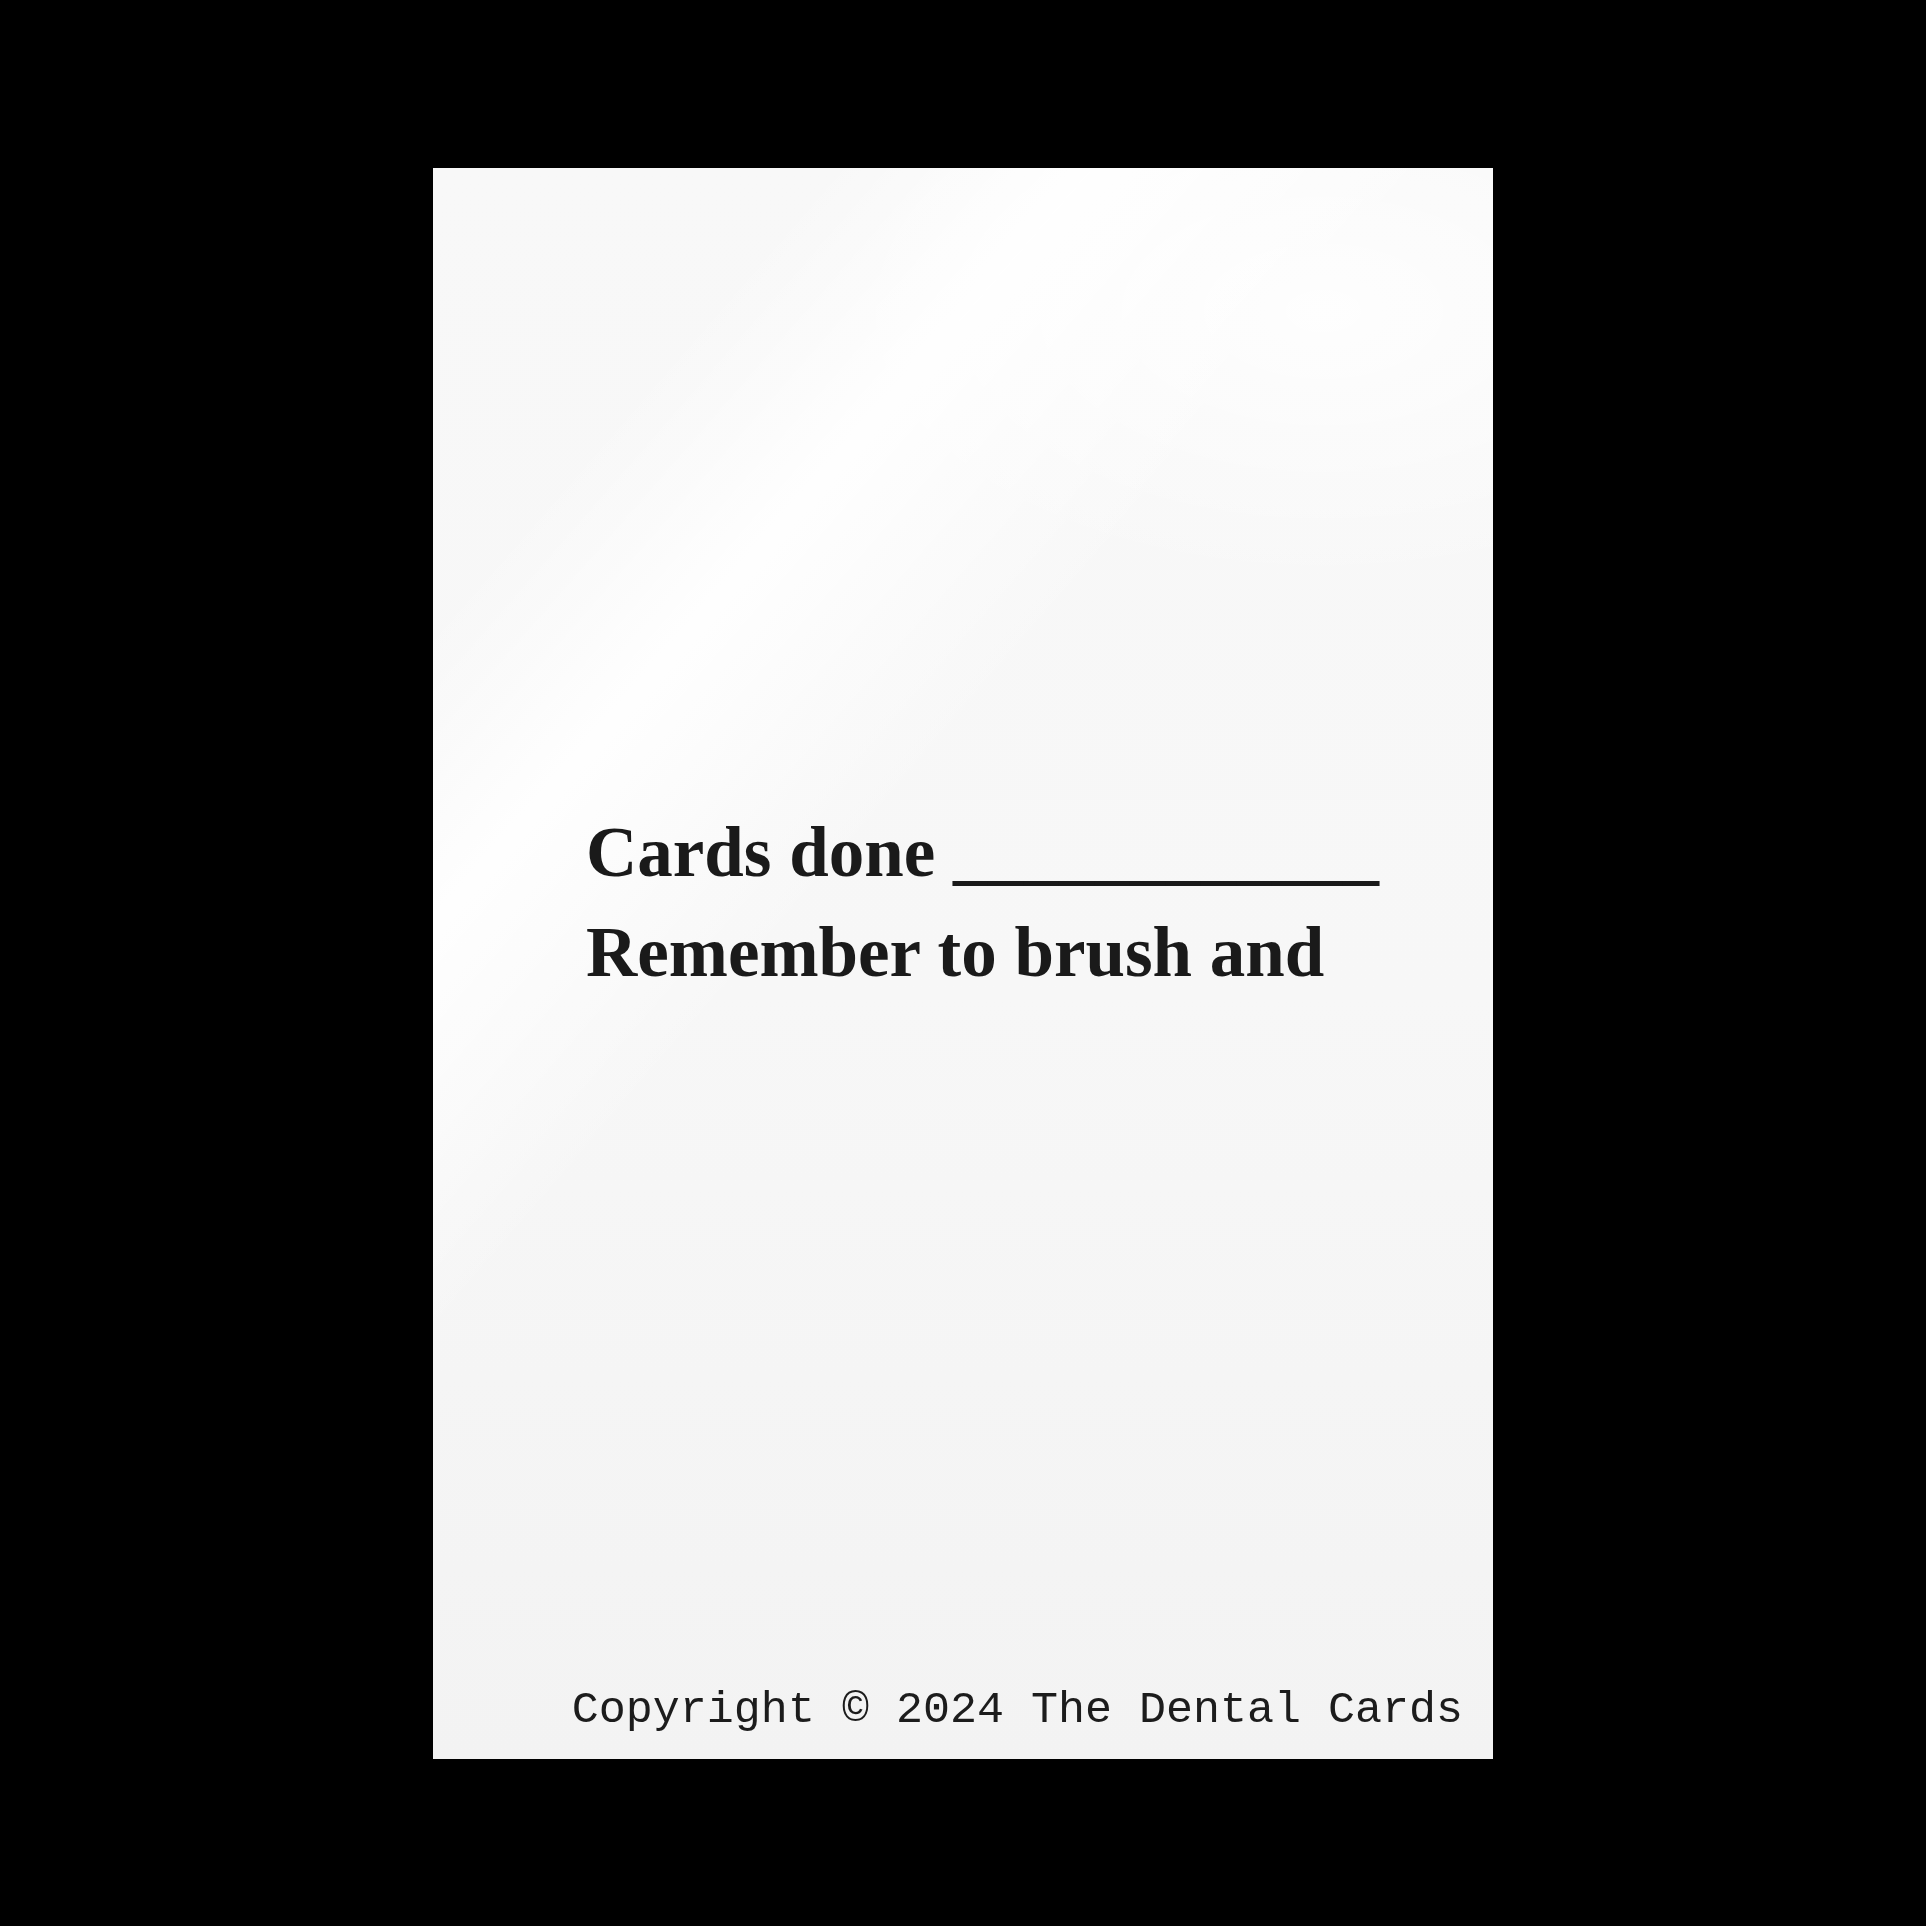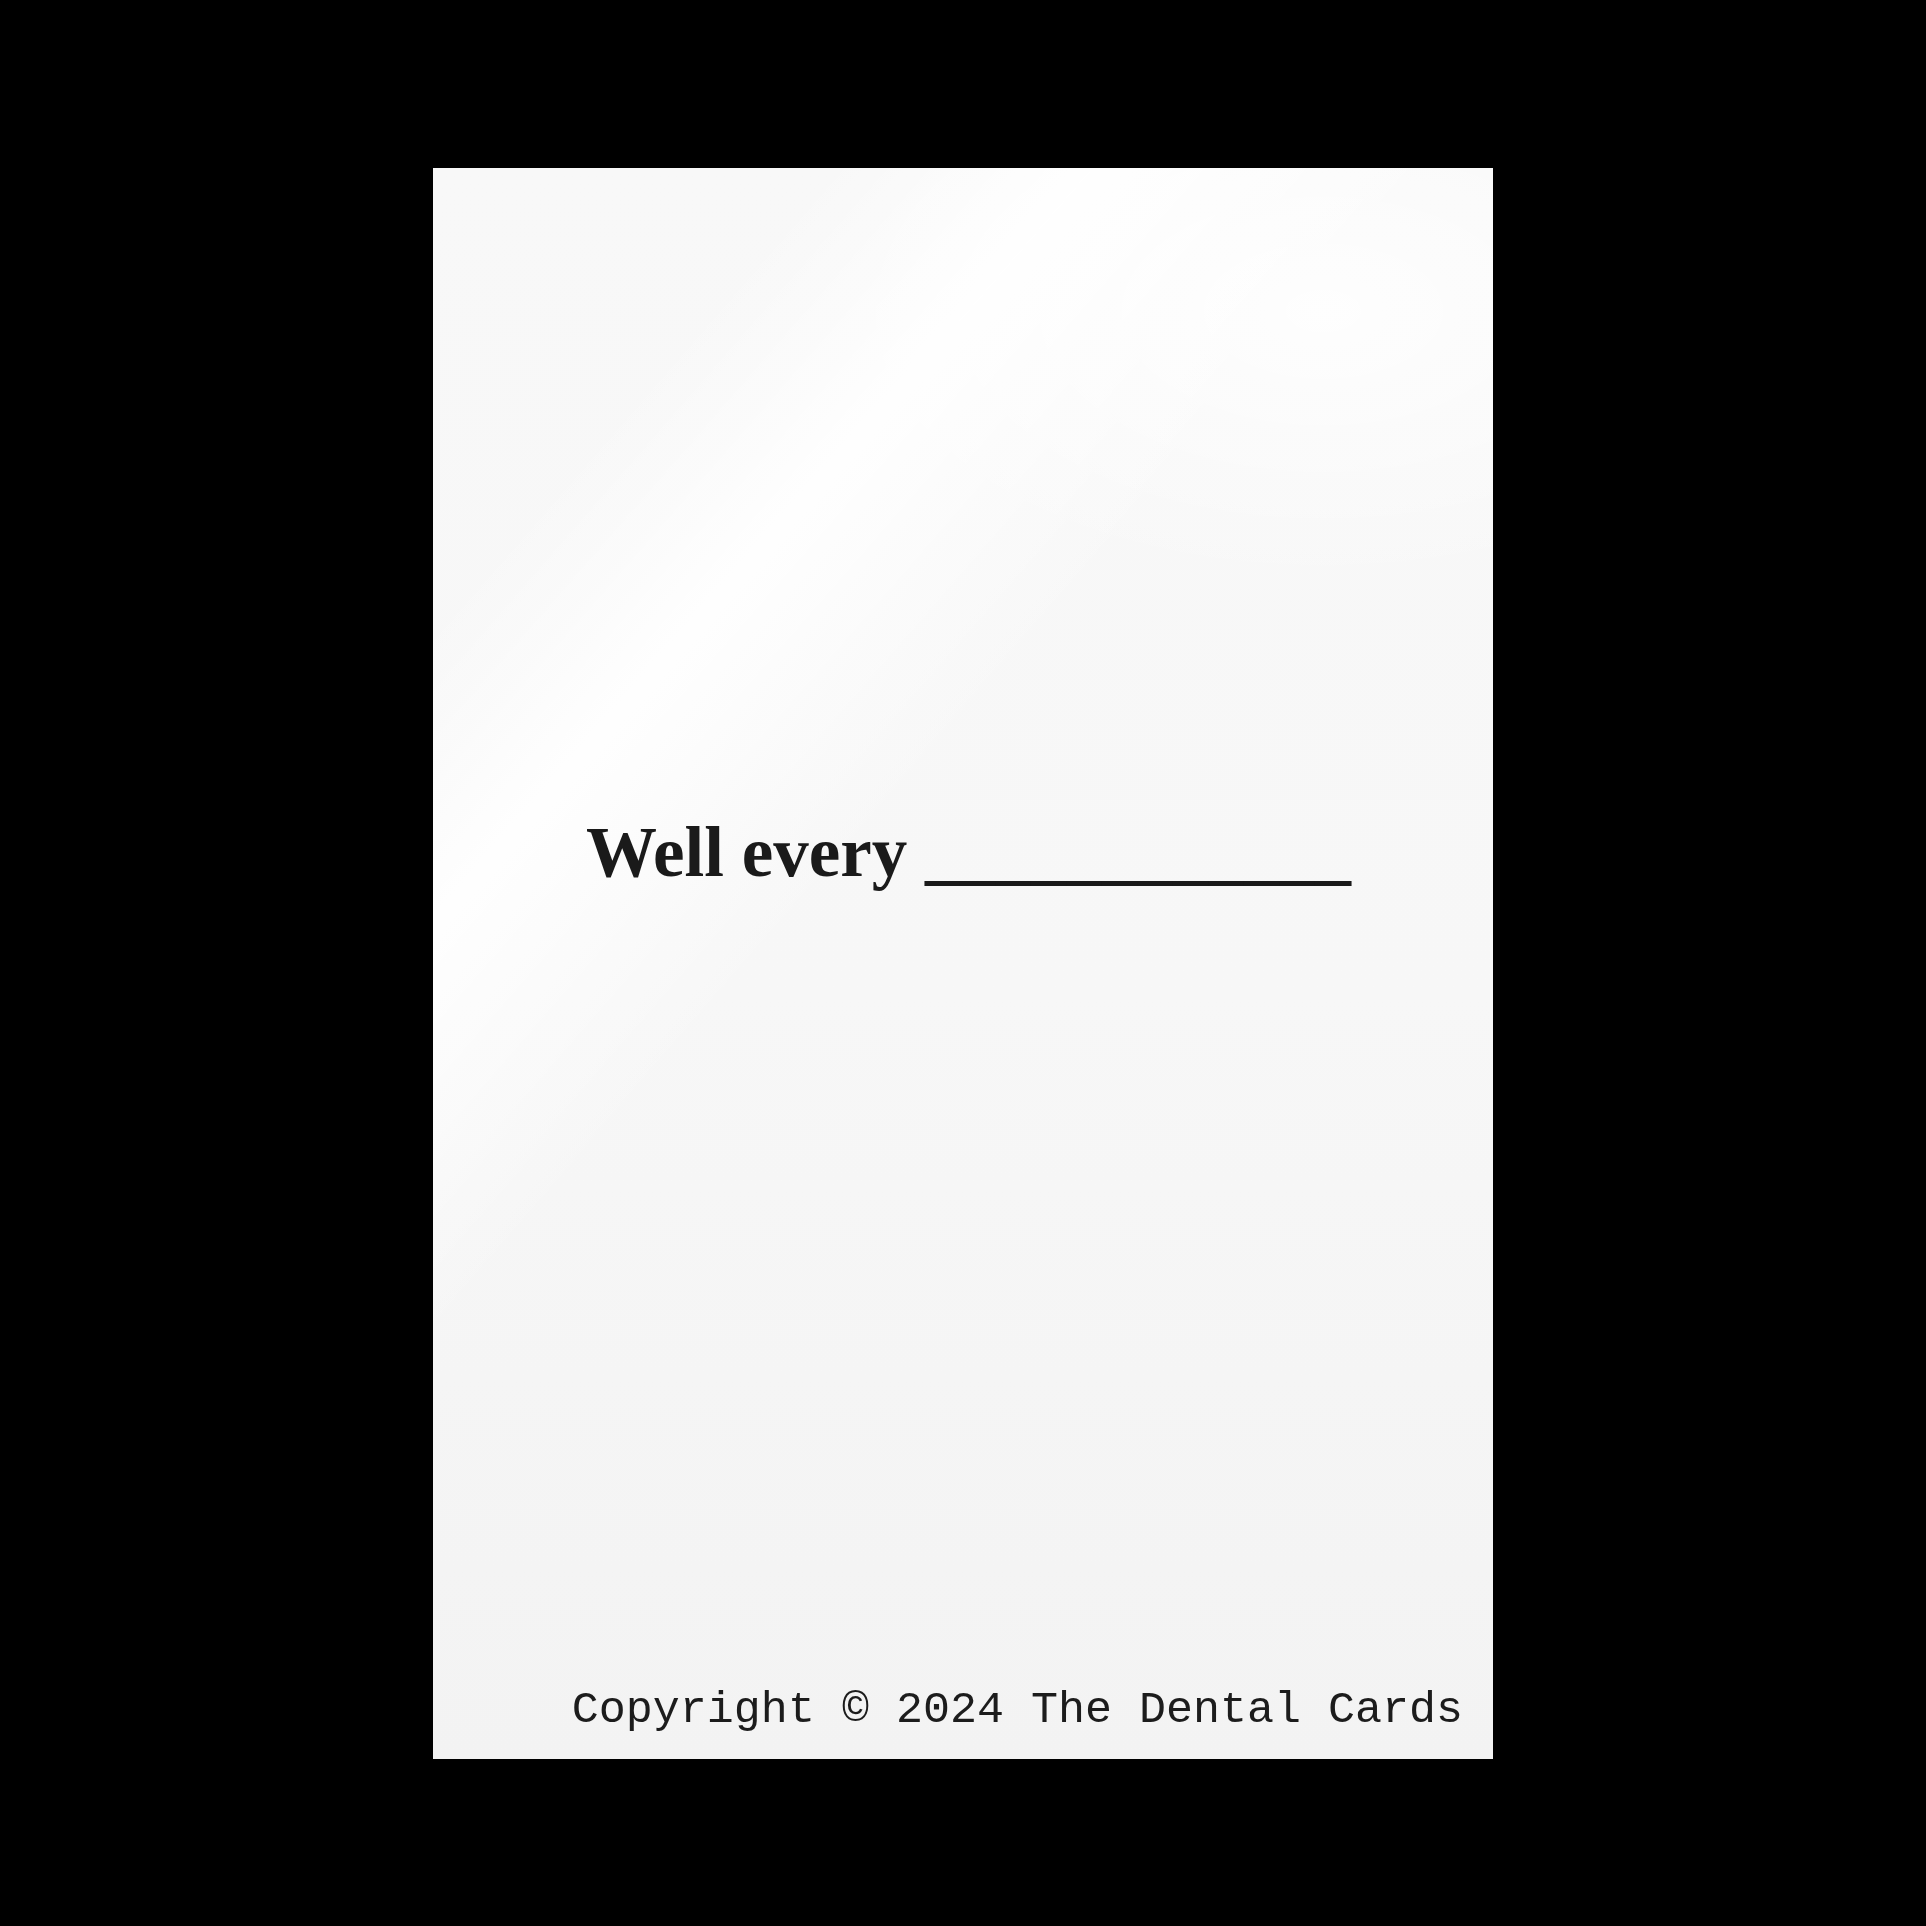--- a/index.html
+++ b/index.html
@@ -57,18 +57,19 @@
     color: #1c1c1c;
     white-space: nowrap;
   }
 </style>
 </head>
 <body>
 
 <div class="scene">
   <div class="card">
     <div class="message">
-      <div>Well every ____________</div>
+      <div>Cards done ____________</div>
+      <div>Remember to brush and</div>
     </div>
     <div class="copyright">Copyright © 2024 The Dental Cards</div>
   </div>
 </div>
 
 
 </body></html>

